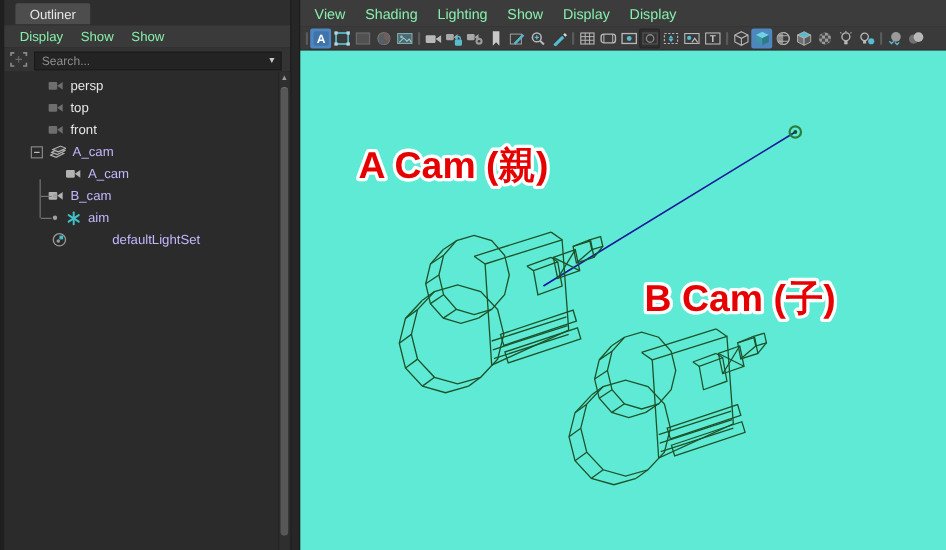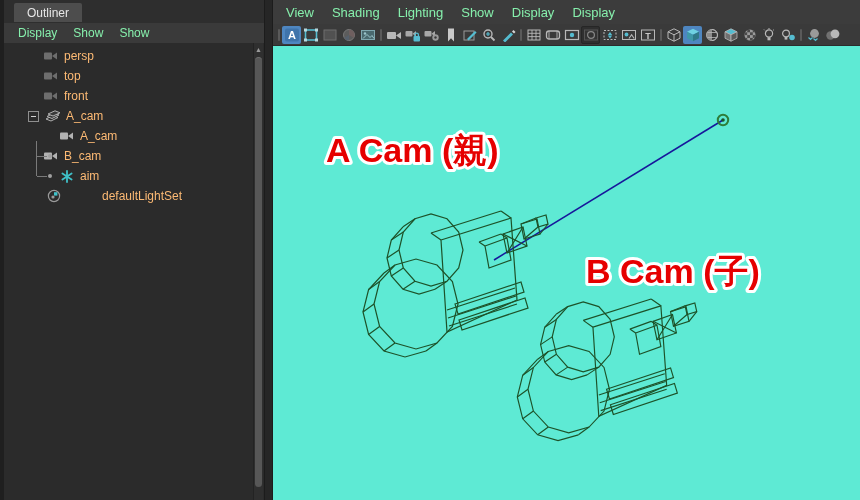--- a/index.html
+++ b/index.html
@@ -16,22 +16,22 @@
   .menu-item { color:#86efac; font-size:12px; padding:0 8px; cursor:default; }
   .search-row { height:22px; background:#333333; display:flex; align-items:center; padding:0 4px 0 4px; gap:5px; }
   .filter-ic { flex:0 0 auto; }
   .searchwrap { position:relative; flex:1; height:17px; margin-right:4px; }
   .searchwrap input { width:100%; height:17px; background:#232323; border:1px solid #1a1a1a;
     color:#bbbbbb; font-size:11px; padding:0 16px 0 6px; outline:none; font-family:"Liberation Sans",sans-serif; }
   .searchwrap input::placeholder { color:#8d8d8d; }
   .searchwrap::after { content:"▼"; position:absolute; right:5px; top:4px; font-size:8px; color:#c8c8c8; }
 
   .tree { position:relative; flex:1; background:#2b2b2b; padding-top:3px; overflow:hidden; }
-  .trow { height:20px; display:flex; align-items:center; gap:6px; color:#fdba74; font-size:12px; }
-  .trow.dim { color:#fdba74; }
+  .trow { height:20px; display:flex; align-items:center; gap:6px; color:#c4b5fd; font-size:12px; }
+  .trow.dim { color:#e5e5e5; }
   .indent1 { padding-left:40px; }
   .parent  { padding-left:24px; }
   .child   { padding-left:56px; }
   .sets    { padding-left:43px;gap:41px; }
   .expand-box { width:11px; height:11px; border:1px solid #8f8f8f; display:inline-flex;
     align-items:center; justify-content:center; flex:0 0 auto; background:#2b2b2b; }
   .expand-box i { display:block; width:5px; height:1px; background:#d0d0d0; }
   .branch { position:absolute; border-color:#7a7a7a !important; }
   .bdot { position:absolute; width:4px; height:4px; border-radius:50%; background:#a0a0a0; }
 
@@ -64,20 +64,29 @@
 <div class="app">
 
   <div class="left-panel">
     <div class="tab-strip">
       <span class="tab">Outliner</span>
     </div>
     <div class="menu-row">
       <span class="menu-item">Display</span>
       <span class="menu-item">Show</span>
       <span class="menu-item">Show</span>
+    </div>
+    <div class="search-row">
+      <svg class="filter-ic" width="18" height="16" viewBox="0 0 18 16">
+        <path d="M2,5 V2 H5 M13,2 H16 V5 M16,11 V14 H13 M5,14 H2 V11" fill="none" stroke="#8a8a8a" stroke-width="1.5"></path>
+        <path d="M6,8 h6 M9,5 v6" stroke="#6a6a6a" stroke-width="1"></path>
+      </svg>
+      <span class="searchwrap">
+        <input type="text" placeholder="Search..." style="">
+      </span>
     </div>
 
     <div class="tree">
 
       <div class="branch" style="left:32px; top:98px; height:35px; width:1px; border-left:1px solid #7a7a7a;"></div>
       <div class="branch" style="left:33px; top:113px; width:10px; height:1px; border-top:1px solid #7a7a7a;"></div>
       <div class="branch" style="left:33px; top:133px; width:10px; height:1px; border-top:1px solid #7a7a7a;"></div>
       <span class="bdot" style="left:44px; top:111px;"></span>
       <span class="bdot" style="left:44px; top:131px;"></span>
 

